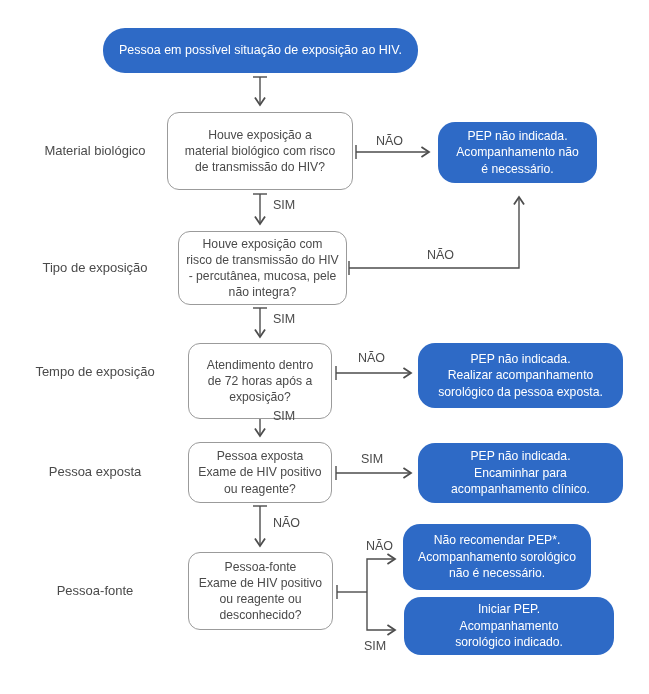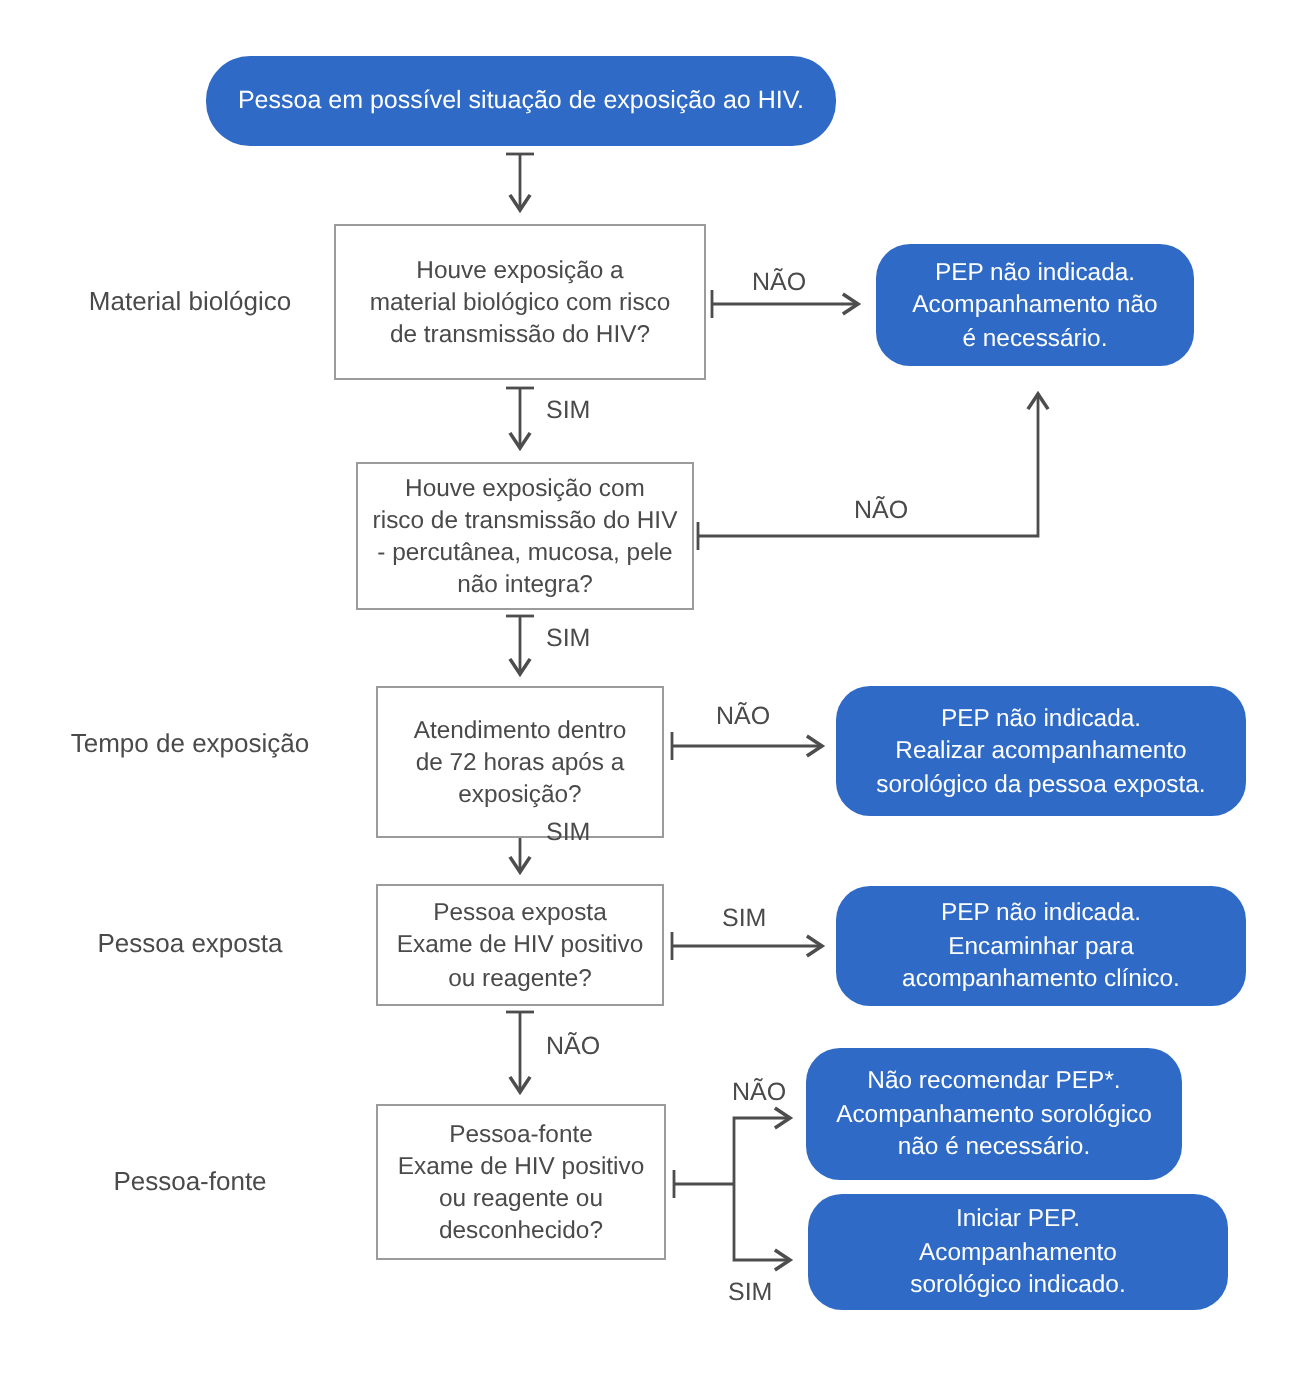--- a/index.html
+++ b/index.html
@@ -13,21 +13,21 @@
   }
   .connectors{position:absolute; left:0; top:0; pointer-events:none;}
   .connectors path{stroke:var(--line); stroke-width:1.4; fill:none;}
   .arrowhead-path{stroke:var(--line); stroke-width:1.3; fill:none;}
   .pill{
     position:absolute; background:var(--accent); color:#fff; border-radius:22px;
     display:flex; align-items:center; justify-content:center; text-align:left;
     font-size:12.5px; line-height:1.3; box-sizing:border-box; padding:2px 10px;
   }
   .qbox{
-    position:absolute; background:#fff; border:1.4px solid var(--box_border); border-radius:0;
+    position:absolute; background:#fff; border:1.4px solid var(--box_border); border-radius:12px;
     display:flex; align-items:center; justify-content:center; text-align:center;
     color:var(--ink); font-size:12.2px; line-height:1.33; white-space:pre-line;
     box-sizing:border-box; padding:2px 4px;
   }
   .obox{
     position:absolute; background:var(--accent); color:#fff; border-radius:17px;
     display:flex; align-items:center; justify-content:center; text-align:center;
     font-size:12.2px; line-height:1.35; white-space:pre-line;
     box-sizing:border-box; padding:8px 8px;
   }
@@ -90,20 +90,21 @@
       <path d="M337,585 V599"></path>
         <path d="M337,592 H367"></path>
       <path d="M367,592 V559 H395" marker-end="url(#arrow)"></path>
       <path d="M367,592 V630 H395" marker-end="url(#arrow)"></path>
     </g>
   </svg>
 
   <div class="pill" style="left:103px; top:28px; width:315px; height:45px;">Pessoa em possível situação de exposição ao HIV.</div>
 
   <div class="stage-label" style="top:143px;">Material biológico</div>
+  <div class="stage-label" style="top:260px;">Tipo de exposição</div>
   <div class="stage-label" style="top:364px;">Tempo de exposição</div>
   <div class="stage-label" style="top:464px;">Pessoa exposta</div>
   <div class="stage-label" style="top:583px;">Pessoa-fonte</div>
 
   <div class="qbox" style="left:167px; top:112px; width:186px; height:78px;">Houve exposição a
 material biológico com risco
 de transmissão do HIV?</div>
   <div class="qbox" style="left:178px; top:231px; width:169px; height:74px;">Houve exposição com
 risco de transmissão do HIV
 - percutânea, mucosa, pele

